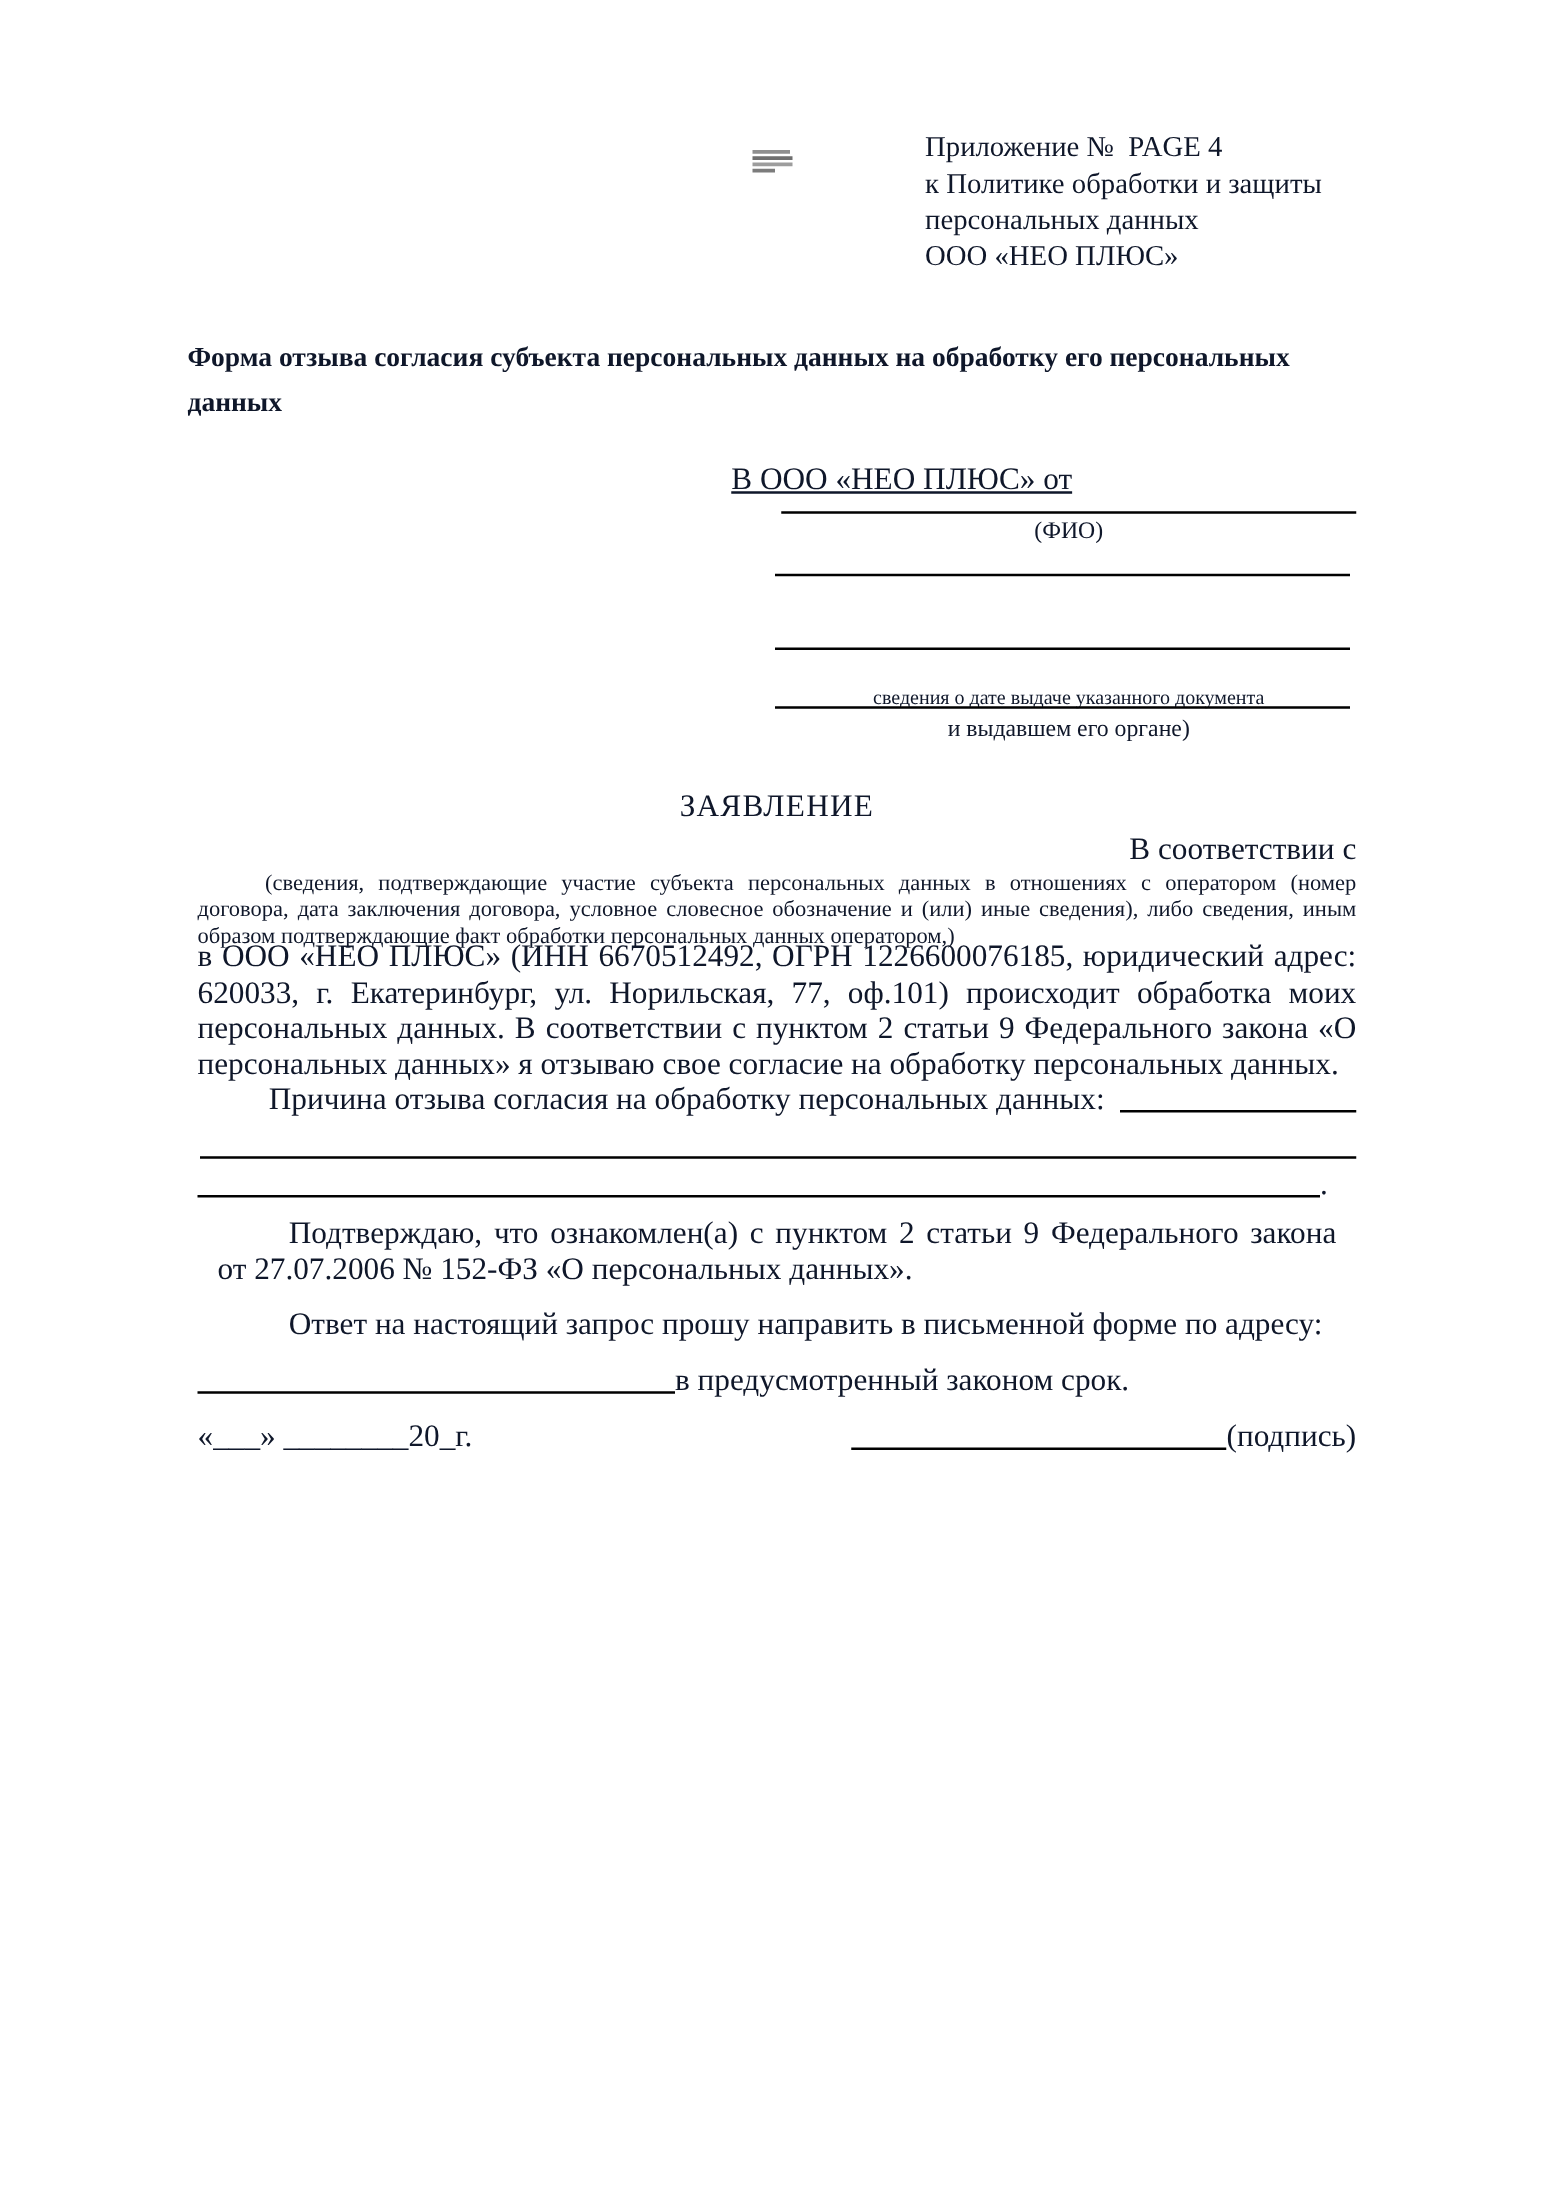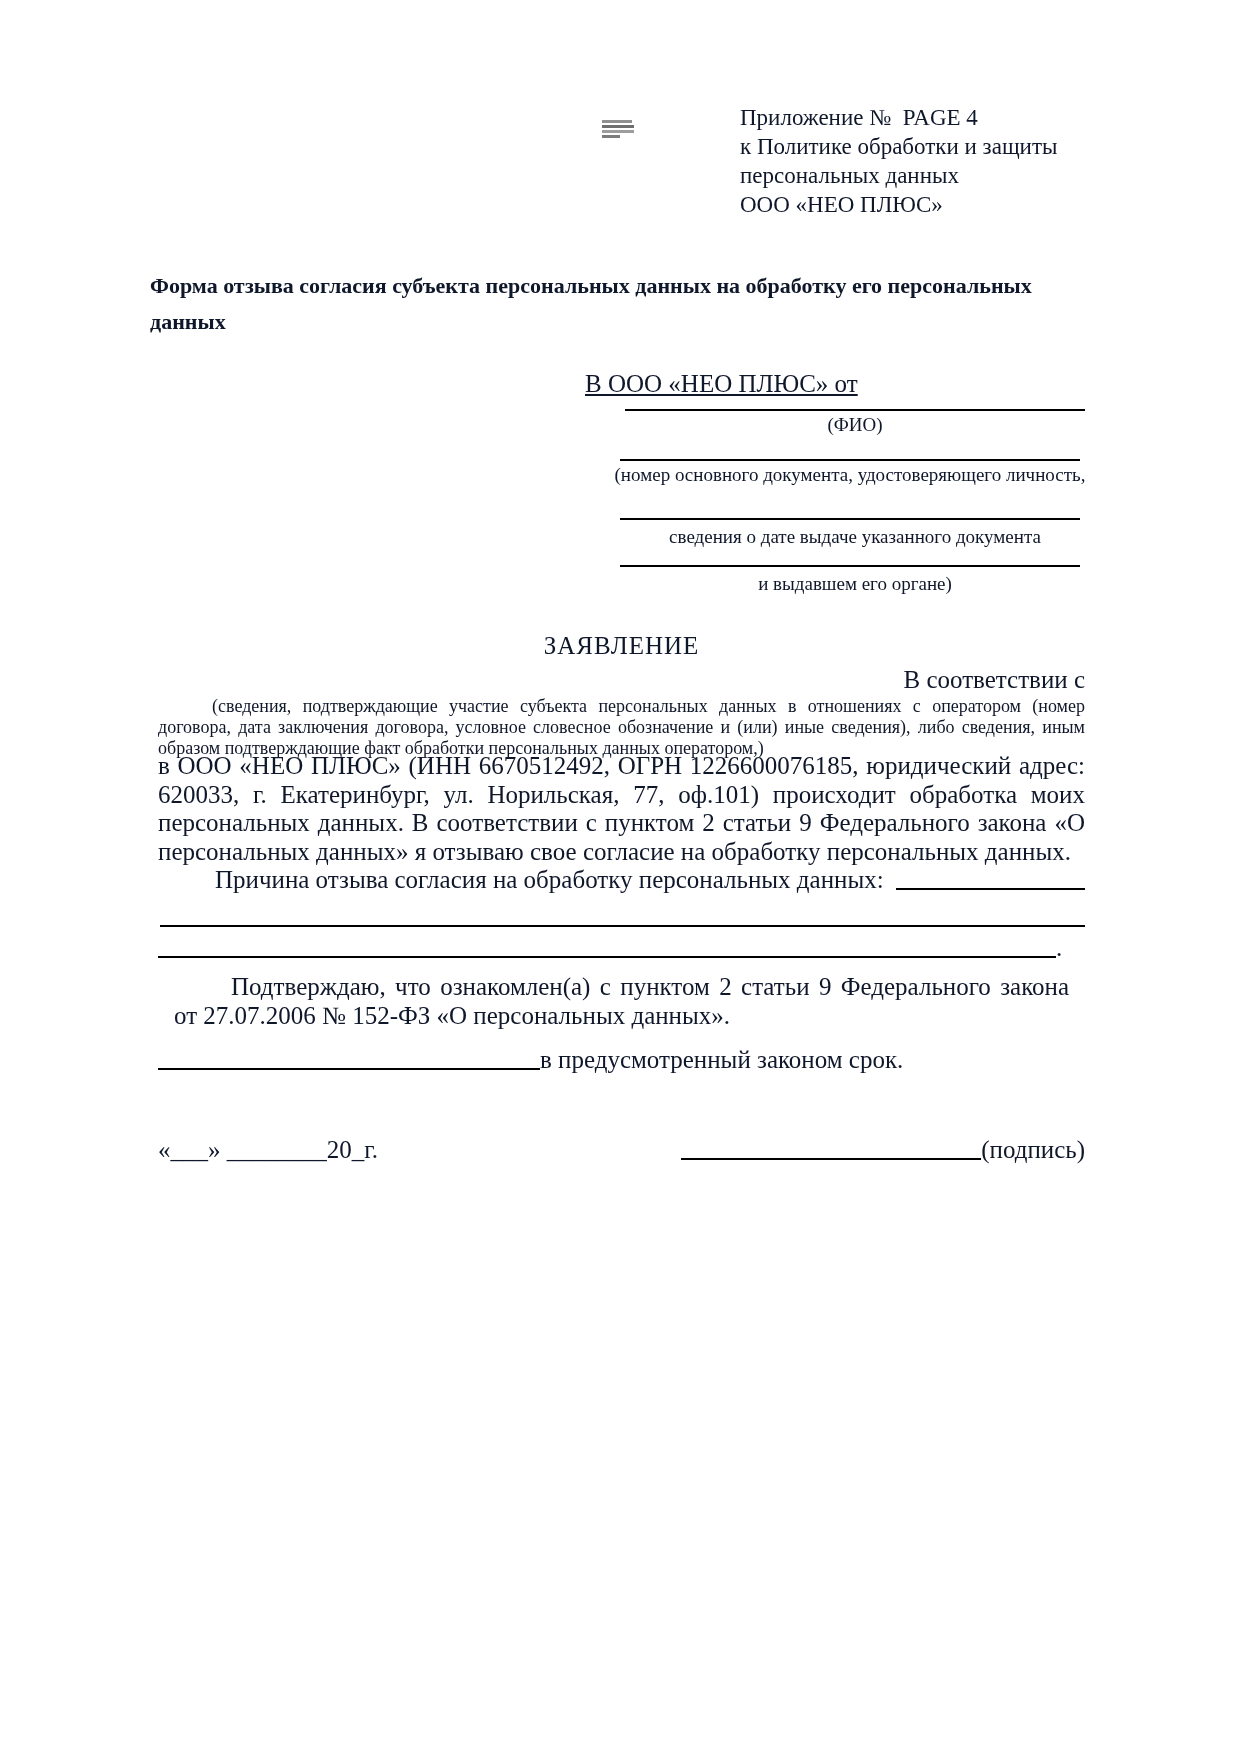--- a/index.html
+++ b/index.html
@@ -27,21 +27,21 @@
     font-size:22px;font-weight:bold;line-height:36px;
   }
 
   .to-line{position:absolute;left:585px;top:370px;font-size:25px;text-decoration:underline;}
 
   .rule{position:absolute;border-top:2px solid #000;height:0;}
   .rule-addr{left:625px;width:460px;}
   .cap{position:absolute;left:625px;width:460px;text-align:center;}
   .cap-fio{top:414px;font-size:19px;}
   .cap-doc{top:464px;font-size:19px;left:600px;width:500px;}
-  .cap-date{top:526px;font-size:19px;}
+  .cap-date{top:550px;font-size:16px;}
   .cap-issuer{top:573px;font-size:19px;}
 
   .stmt-heading{
     position:absolute;left:158px;top:632px;width:927px;
     text-align:center;font-size:25px;letter-spacing:1px;
   }
 
   .row{display:flex;align-items:flex-end;}
   .fill-line{flex:1;border-bottom:2px solid #000;margin-bottom:5px;}
 
@@ -100,21 +100,20 @@
   </div>
 
   <div class="doc-title">Форма отзыва согласия субъекта персональных данных на обработку его персональных данных</div>
 
   <div class="to-line">В ООО «НЕО ПЛЮС» от</div>
 
   <div class="rule rule-addr" style="top:409px;"></div>
   <div class="cap cap-fio">(ФИО)</div>
 
   <div class="rule rule-addr" style="top:459px;left:620px;"></div>
-  <div class="cap cap-doc">(номер основного документа, удостоверяющего личность,</div>
 
   <div class="rule rule-addr" style="top:518px;left:620px;"></div>
   <div class="cap cap-date">сведения о дате выдаче указанного документа</div>
 
   <div class="rule rule-addr" style="top:565px;left:620px;"></div>
   <div class="cap cap-issuer">и выдавшем его органе)</div>
 
   <div class="stmt-heading">ЗАЯВЛЕНИЕ</div>
 
   <div class="intro-row row">
@@ -135,20 +134,21 @@
 
   <div class="rule blank-a"></div>
 
   <div class="blank-b-row row">
     <span class="fill-line"></span>
     <span>.</span>
   </div>
 
   <div class="lower">
     <p>Подтверждаю, что ознакомлен(а) с пунктом 2 статьи 9 Федерального закона от 27.07.2006 № 152-ФЗ «О персональных данных».</p>
+    <p>Ответ на настоящий запрос прошу направить в письменной форме по адресу:</p>
     <div class="reply2-row row">
       <span class="fill-line"></span>
       <span>в предусмотренный законом срок.</span>
     </div>
   </div>
 
   <div class="footer-row">
     <span>«___» ________20_г.</span>
     <span class="sig-group">
       <span class="sig-line"></span>

